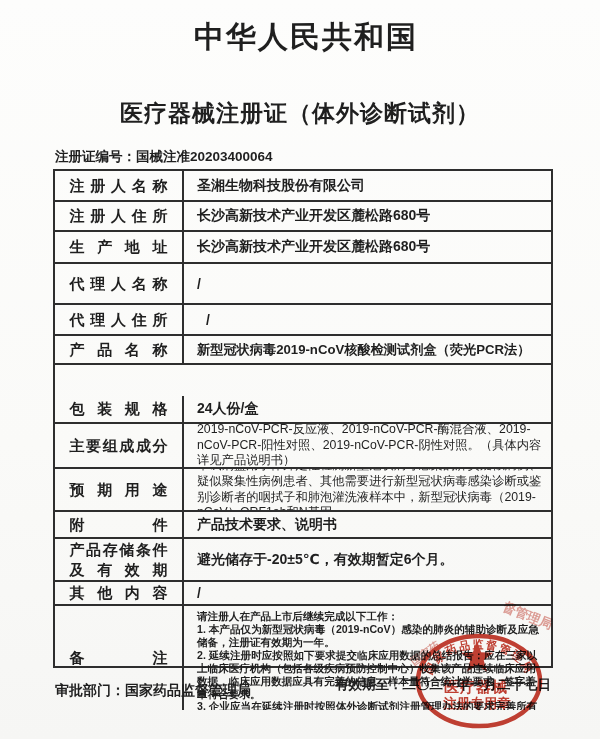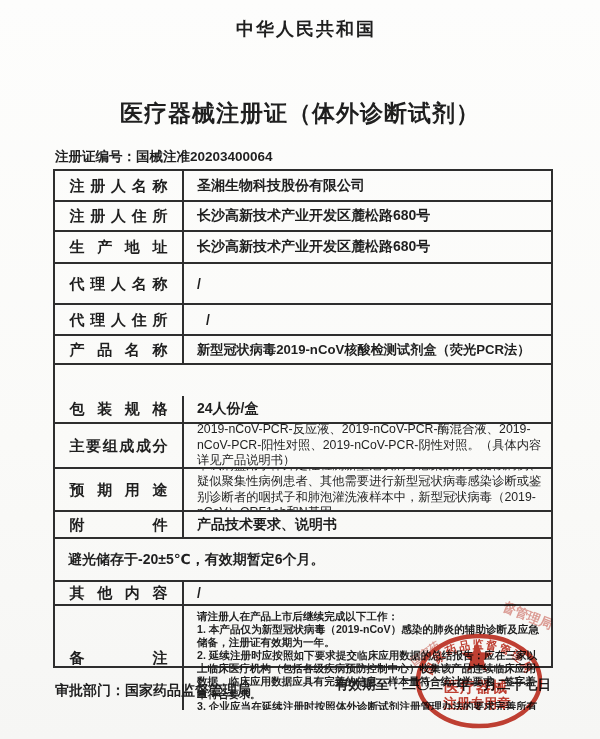--- a/index.html
+++ b/index.html
@@ -8,21 +8,21 @@
   .page {
     position: relative;
     width: 600px; height: 739px;
     margin: 0 auto;
     background: linear-gradient(180deg, #fdfdfc 0%, #fafaf8 60%, #f6f6f4 100%);
     overflow: hidden;
     color: #1f1f1f;
   }
   .country-title {
     position: absolute; top: 17px; left: 12px; right: 0;
-    text-align: center; font-size: 18px; font-weight: 700; letter-spacing: 2px;
+    text-align: center; font-size: 30px; font-weight: 700; letter-spacing: 2px;
   }
   .doc-title {
     position: absolute; top: 98px; left: 0; right: 0;
     text-align: center; font-size: 23px; font-weight: 700; letter-spacing: 1px;
   }
   .reg-no {
     position: absolute; top: 148px; left: 55px;
     font-size: 13.5px; font-weight: 700;
   }
   .cert-table {
@@ -161,20 +161,23 @@
     </div>
     <div class="row r9">
       <div class="cell-label">
           <span>附件</span>
         </div>
       <div class="cell-value">
           <span>产品技术要求、说明书</span>
         </div>
     </div>
     <div class="row r10">
+      <div class="cell-label">
+          <span>产品存储条件及有效期</span>
+        </div>
       <div class="cell-value">
           <span>避光储存于-20±5℃，有效期暂定6个月。</span>
         </div>
     </div>
     <div class="row r11">
       <div class="cell-label">
           <span>其他内容</span>
         </div>
       <div class="cell-value">
           <span>/</span>

